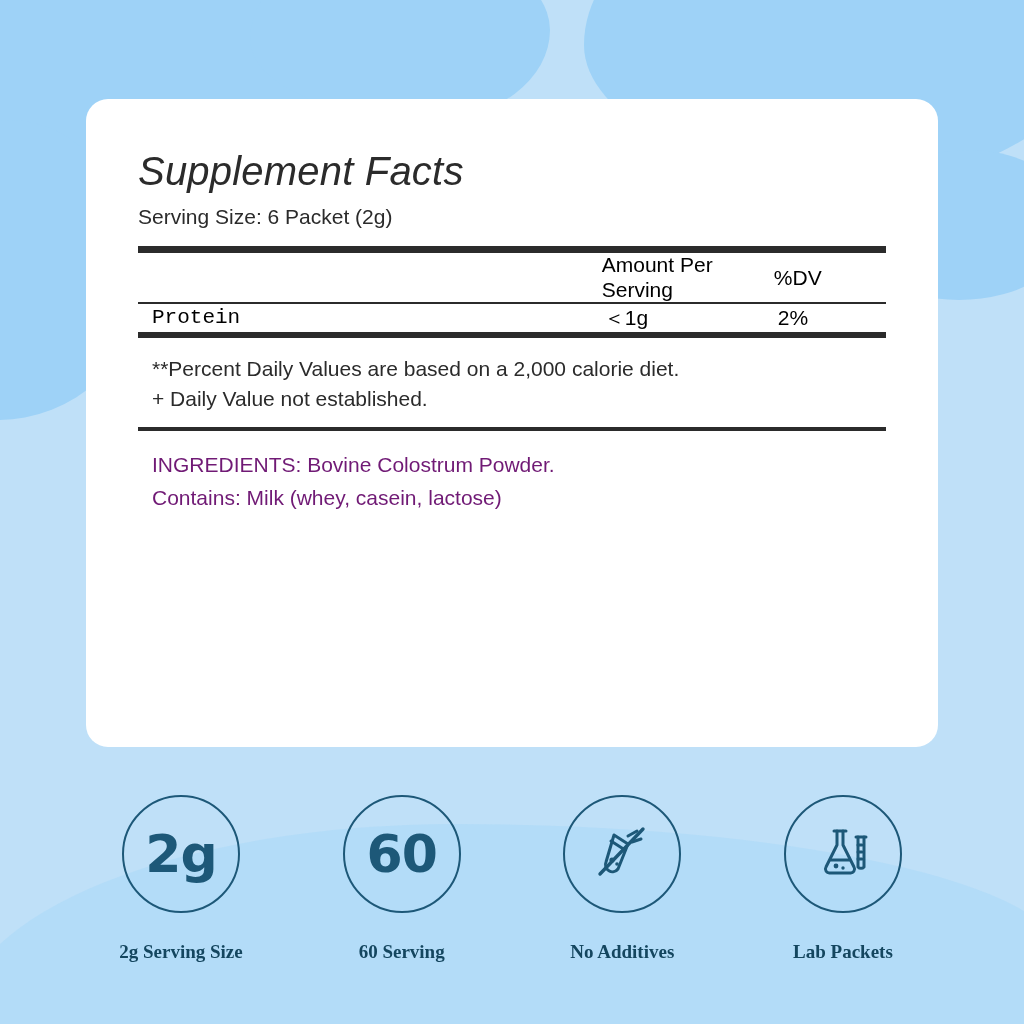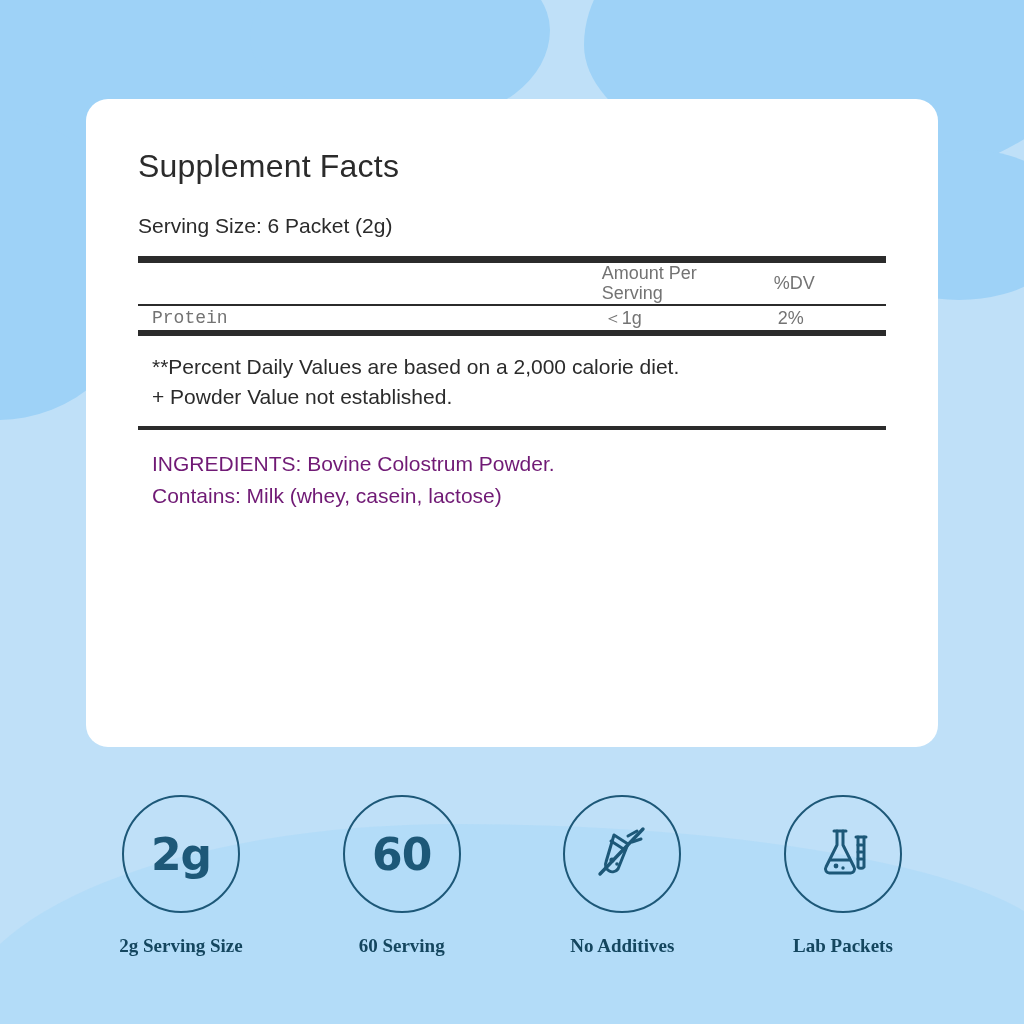--- a/index.html
+++ b/index.html
@@ -64,26 +64,27 @@
     left: 86px;
     top: 99px;
     width: 852px;
     height: 648px;
     background: #ffffff;
     border-radius: 22px;
     box-sizing: border-box;
     padding: 40px 52px 0 52px;
   }
   .title {
-    font-size: 32px;
+    font-size: 40px;
     color: #2b2b2b;
     font-weight: 400;
     letter-spacing: .2px;
-    margin: 10px 0 27px 0;
+    margin: 10px 0 9px 0;
     line-height: 1.1;
+    font-style: italic;
   }
   .subline {
     font-size: 21px;
     color: #2b2b2b;
     line-height: 1.45;
   }
 
   .rule-thick {
     height: 7px;
     background: #2b2b2b;
@@ -94,22 +95,22 @@
     background: #2b2b2b;
   }
   .rule-thin {
     height: 2px;
     background: #2b2b2b;
   }
 
   table.facts {
     width: 100%;
     border-collapse: collapse;
-    font-size: 18px;
-    color: #737373;
+    font-size: 21px;
+    color: #000000;
   }
   table.facts td {
     padding: 0;
     vertical-align: middle;
   }
   .col-name { width: 62%; }
   .col-amt  { width: 23%; text-align: left; }
   .col-dv   { width: 15%; text-align: left; }
 
   .hdr-row td {
@@ -159,28 +160,28 @@
     width: 118px;
     height: 118px;
     border-radius: 50%;
     border: 2px solid #1d5878;
     display: flex;
     align-items: center;
     justify-content: center;
     box-sizing: border-box;
   }
   .circle .num {
-    font-size: 44px;
+    font-size: 52px;
     font-weight: 700;
     color: #1d5878;
     font-family: "DejaVu Sans", sans-serif;
     letter-spacing: -1px;
   }
   .badge-label {
-    margin-top: 22px;
+    margin-top: 28px;
     font-size: 19px;
     font-weight: 700;
     color: #14465f;
     font-family: "Liberation Serif", serif;
     text-align: center;
     white-space: nowrap;
   }
 </style>
 </head>
 <body>
@@ -227,21 +228,21 @@
   </tbody>
     </table>
 
   <div class="rule-thin"></div>
 
 
   <div class="rule-med"></div>
 
   <div class="footnote">
     <div>**Percent Daily Values are based on a 2,000 calorie diet.</div>
-    <div>+ Powder Value not established.</div>
+    <div>+ Daily Value not established.</div>
   </div>
 
   <div class="rule-med"></div>
 
   <div class="ingredients">
     <div>INGREDIENTS: Bovine Colostrum Powder.</div>
     <div>Contains: Milk (whey, casein, lactose)</div>
   </div>
 </div>
 

